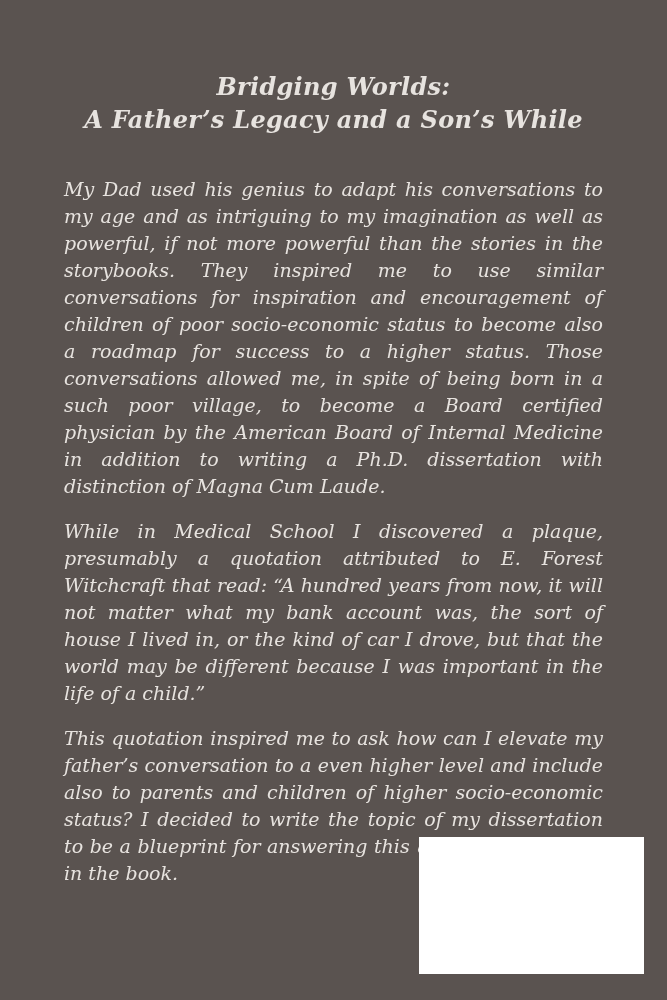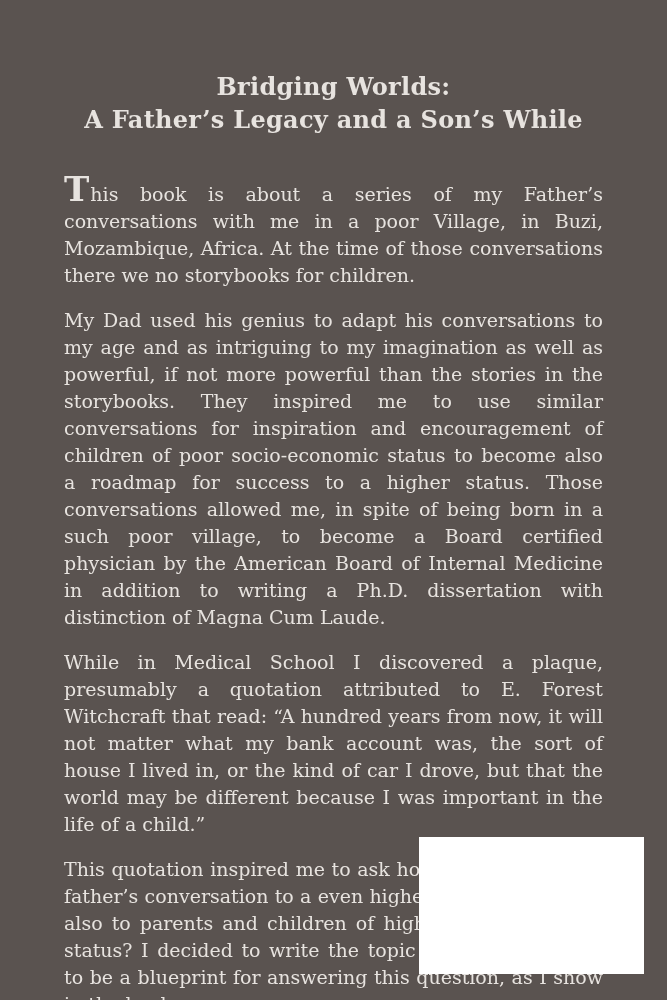--- a/index.html
+++ b/index.html
@@ -1,15 +1,15 @@
 <!DOCTYPE html>
 <html style="--bg: #5a5350; --fg: #e7e3df; --box: #ffffff;"><head>
 <meta charset="utf-8">
 <style>
-  * { margin: 0; padding: 0; box-sizing: border-box; }
+  * { margin: 0; padding: 0; box-sizing: border-box; font-style: italic; }
   html, body {
     width: 667px;
     height: 1000px;
     overflow: hidden;
   }
   body {
     background: var(--bg, #5a5350);
     font-family: "DejaVu Serif", "Liberation Serif", serif;
   }
   .cover {
@@ -53,21 +53,20 @@
 </head>
 <body>
 
 <div class="cover">
 
   <h1 class="title">
     <span class="title-line">Bridging Worlds:</span>
     <span class="title-line">A Father’s Legacy and a Son’s While</span>
   </h1>
 
-  <p class="para"><span class="initial-cap">T</span><span>his book is about a series of my Father’s conversations with me in a poor Village, in Buzi, Mozambique, Africa. At the time of those conversations there we no storybooks for children.</span></p>
 
   <p class="para">My Dad used his genius to adapt his conversations to my age and as intriguing to my imagination as well as powerful, if not more powerful than the stories in the storybooks. They inspired me to use similar conversations for inspiration and encouragement of children of poor socio-economic status to become also a roadmap for success to a higher status. Those conversations allowed me, in spite of being born in a such poor village, to become a Board certified physician by the American Board of Internal Medicine in addition to writing a Ph.D. dissertation with distinction of Magna Cum Laude.</p>
 
   <p class="para">While in Medical School I discovered a plaque, presumably a quotation attributed to E. Forest Witchcraft that read: “A hundred years from now, it will not matter what my bank account was, the sort of house I lived in, or the kind of car I drove, but that the world may be different because I was important in the life of a child.”</p>
 
   <p class="para">This quotation inspired me to ask how can I elevate my father’s conversation to a even higher level and include also to parents and children of higher socio-economic status? I decided to write the topic of my dissertation to be a blueprint for answering this question, as I show in the book.</p>
 
   <div class="barcode-box"></div>
 
 </div>

